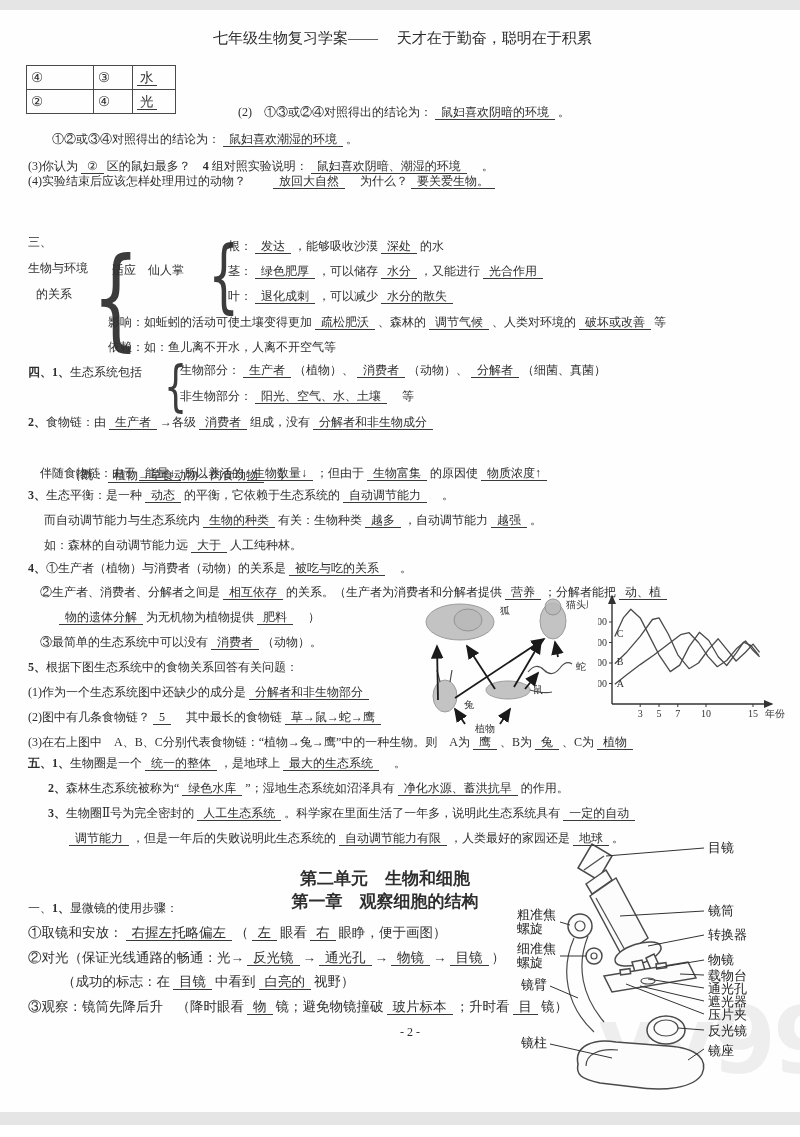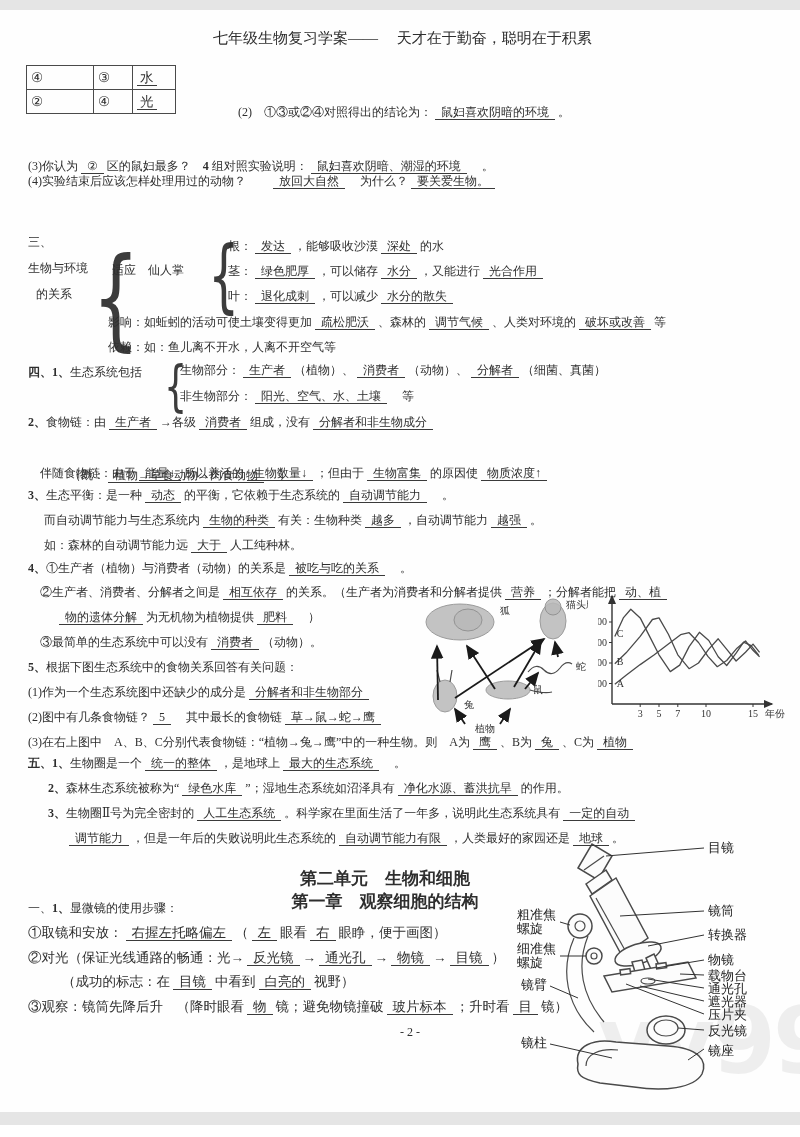--- a/index.html
+++ b/index.html
@@ -55,20 +55,21 @@
     </tr>
     <tr>
       <td class="c1">②</td>
       <td class="c2">④</td>
       <td class="c3"><span class="cell-ans">光</span></td>
     </tr>
   </tbody>
     </table>
 
   <div class="line" style="left:238px;top:94px;"><span>(2)　①③或②④对照得出的结论为：</span><span class="ans">鼠妇喜欢阴暗的环境</span><span>。</span></div>
+  <div class="line" style="left:52px;top:121px;"><span>①②或③④对照得出的结论为：</span><span class="ans">鼠妇喜欢潮湿的环境</span><span>。</span></div>
   <div class="line" style="left:28px;top:148px;"><span>(3)你认为</span><span class="ans">②</span><span>区的鼠妇最多？　</span><span class="bold">4</span><span> 组对照实验说明：</span><span class="ans">鼠妇喜欢阴暗、潮湿的环境</span><span>　。</span></div>
   <div class="line" style="left:28px;top:163px;"><span>(4)实验结束后应该怎样处理用过的动物？　　</span><span class="ans">放回大自然</span><span>　为什么？</span><span class="ans">要关爱生物。</span></div>
 
   <div class="line" style="left:28px;top:224px;">三、</div>
   <div class="line" style="left:28px;top:250px;">生物与环境</div>
   <div class="line" style="left:36px;top:276px;">的关系</div>
   <div class="brace" style="left:92px;top:234px;font-size:100px;transform:scale(0.75,1.1);">{</div>
   <div class="line" style="left:112px;top:252px;">适应　仙人掌</div>
   <div class="brace" style="left:208px;top:226px;font-size:76px;transform:scale(0.65,1.05);">{</div>
   <div class="line" style="left:228px;top:228px;"><span>根：</span><span class="ans">发达</span><span>，能够吸收沙漠</span><span class="ans">深处</span><span>的水</span></div>

